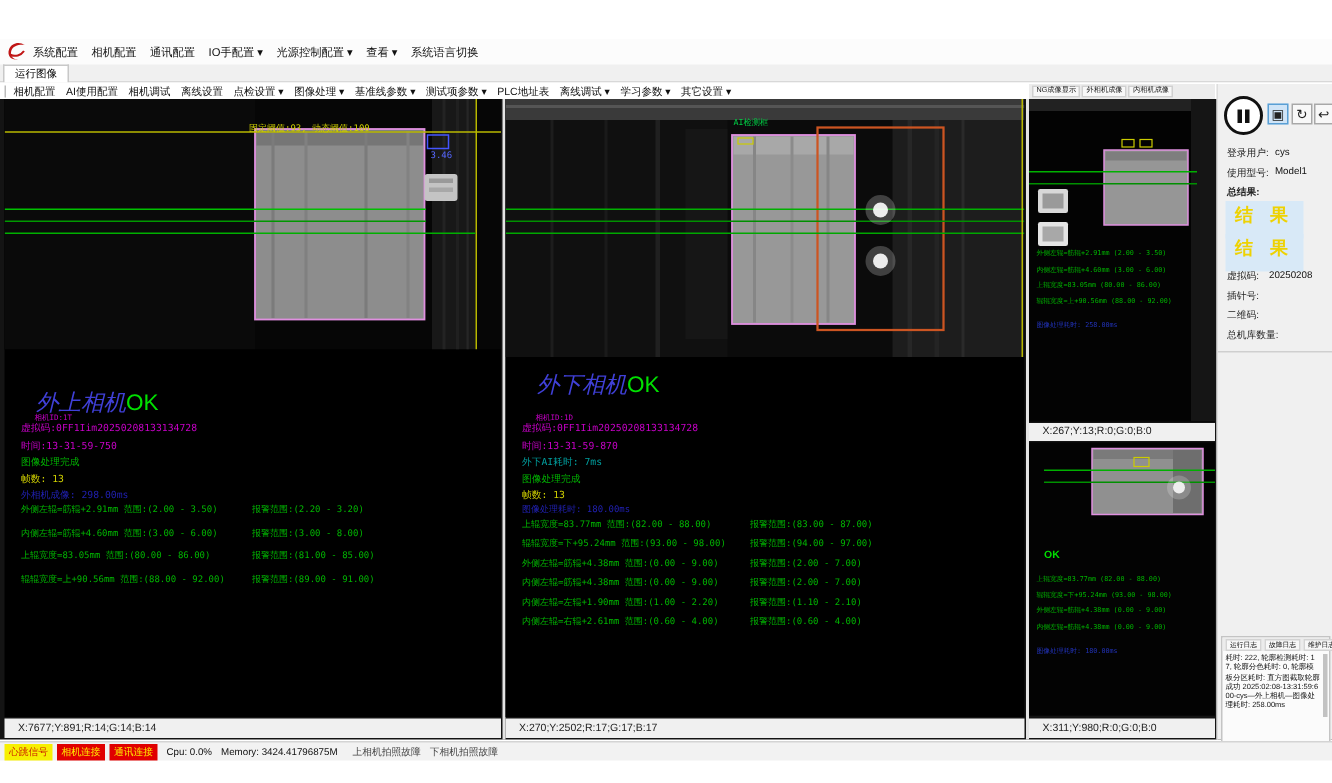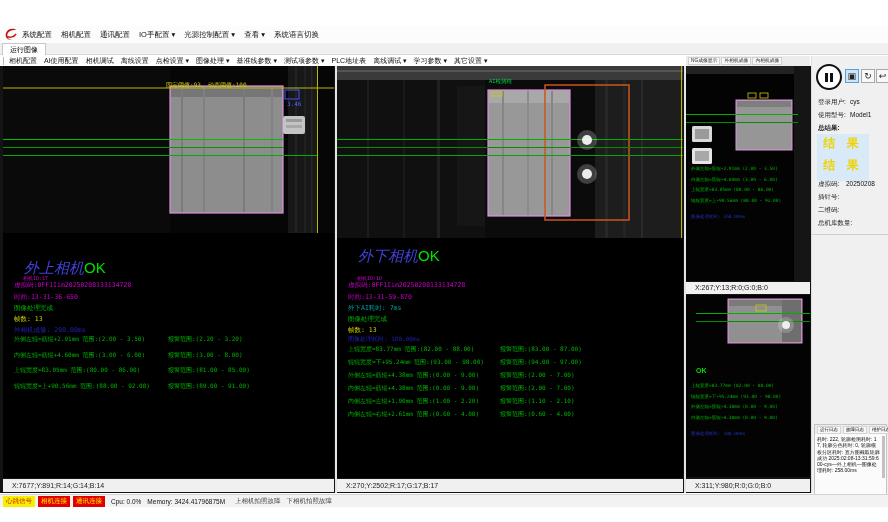--- a/index.html
+++ b/index.html
@@ -155,21 +155,21 @@
       <rect x="283" y="59" width="16" height="3" fill="#a8a8a8"></rect>
       <rect x="282" y="24" width="14" height="9" fill="none" stroke="#4455ff"></rect>
     </svg>
     <span class="ovl c-yel" style="left:163px;top:15px">固定阈值:93, 动态阈值:100</span>
     <span class="ovl c-blu" style="left:284px;top:34px">3.46</span>
     <div class="cam-head" style="top:193px">
       <span class="cam-title">外上相机</span><span class="cam-ok">OK</span>
     </div>
     <span class="line sub c-mag" style="top:209px">相机ID:1T</span>
     <span class="line c-mag" style="top:215px">虚拟码:0FF1Iim20250208133134728</span>
-    <span class="line c-mag" style="top:227px">时间:13-31-36-650</span>
+    <span class="line c-mag" style="top:227px">时间:13-31-59-750</span>
     <span class="line c-grn" style="top:238px">图像处理完成</span>
     <span class="line c-yel" style="top:249px">帧数: 13</span>
     <span class="line c-dbl" style="top:260px">外相机成像: 298.00ms</span>
     <div class="meas sp15" style="top:269px">
 
         <div class="meas-row">
           <span class="m1">外侧左辊=筋辊+2.91mm 范围:(2.00 - 3.50)</span>
           <span class="m2">报警范围:(2.20 - 3.20)</span>
         </div>
 

